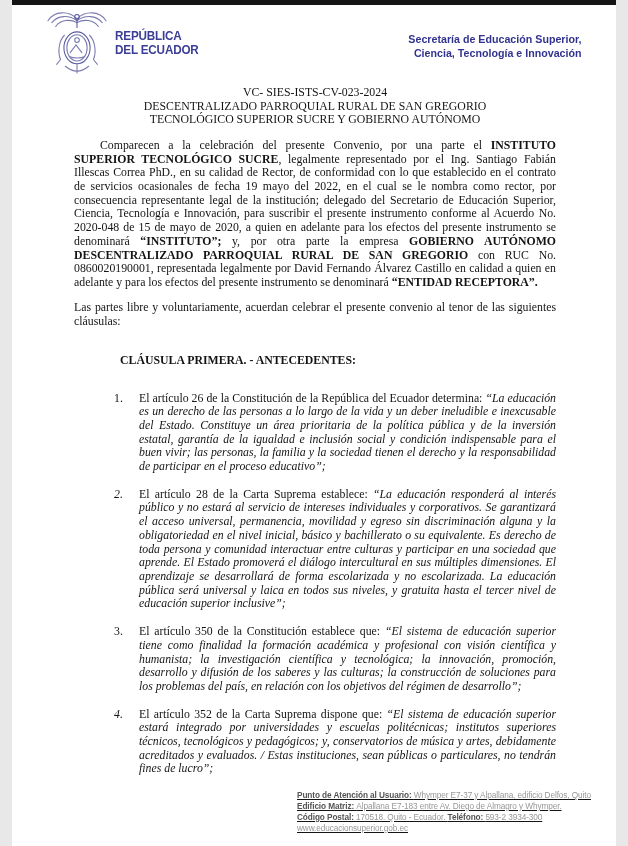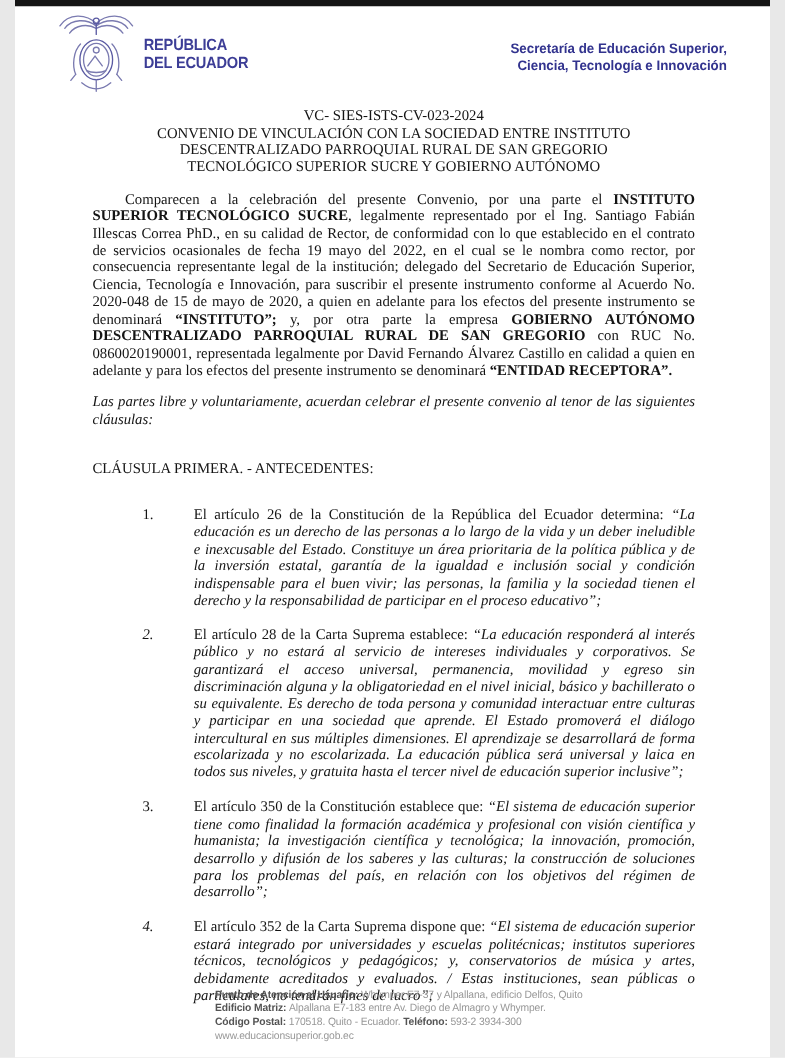--- a/index.html
+++ b/index.html
@@ -11,31 +11,31 @@
   .emblem{width:62px;height:70px;}
   .brand{color:#3c3d96;font-family:"Liberation Sans",sans-serif;font-weight:bold;
          font-size:13px;line-height:1.1;letter-spacing:-0.2px;
          transform:scaleX(.9);transform-origin:left center;white-space:nowrap;}
   .secretariat{margin-top:24px;text-align:right;color:#32338e;
          font-family:"Liberation Sans",sans-serif;font-weight:bold;font-size:11px;
          line-height:1.3;transform:scaleX(.97);transform-origin:right center;white-space:nowrap;}
   .doc{padding:8px 60px 0 62px;font-size:11.8px;line-height:13.7px;}
   .title-code,.title-line{text-align:center;font-weight:normal;}
   .p1{text-align:justify;text-indent:26px;}
-  .p2{text-align:justify;font-style:italic;}
-  .clause{font-weight:normal;margin-top:25px;}
+  .p2{text-align:justify;}
+  .clause{font-weight:bold;margin-top:25px;margin-left:46px;}
   .items{margin-top:24px;padding-left:40px;}
   .item{display:flex;margin-bottom:14px;}
   .item:last-child{margin-bottom:0;}
   .num{flex:0 0 25px;}
-  .itext{flex:1;text-align:justify;margin-left:16px;}
+  .itext{flex:1;text-align:justify;}
   .b{font-weight:bold;}
   .i{font-style:italic;}
   .footer{position:absolute;left:0;right:0;bottom:0;display:flex;
-          justify-content:center;align-items:flex-end;padding:0 16px 12px 36px;}
+          justify-content:flex-end;align-items:flex-end;padding:0 16px 12px 36px;text-decoration:underline;}
   .fleft{font-family:"Liberation Sans",sans-serif;font-size:8.5px;line-height:11px;
          color:#979797;letter-spacing:-0.1px;transform:scaleX(.97);transform-origin:left bottom;}
   .fleft .b{color:#545454;}
   .logo{display:flex;align-items:flex-end;gap:5px;padding-bottom:2px;}
   .logo-text{text-align:right;color:#24388c;font-family:"Liberation Sans",sans-serif;
              font-style:italic;font-weight:bold;transform:scaleX(.98);transform-origin:right bottom;}
   .logo-top{font-size:9.5px;line-height:9px;padding-right:3px;}
   .logo-main{font-size:27px;line-height:22px;letter-spacing:-1.2px;}
   .stripes{display:flex;gap:4px;height:46px;align-items:flex-end;margin-left:2px;margin-right:6px;}
   .stripe{width:12px;height:46px;transform:skewX(-21deg);border-radius:1.5px;}
@@ -74,21 +74,20 @@
       </div>
     </div>
     <div class="secretariat">
       <div>Secretaría de Educación Superior,</div>
       <div>Ciencia, Tecnología e Innovación</div>
     </div>
   </div>
 
   <div class="doc">
     <div class="title-code">VC- SIES-ISTS-CV-023-2024</div>
-    <div class="title-line">CONVENIO DE VINCULACIÓN CON LA SOCIEDAD ENTRE INSTITUTO</div>
     <div class="title-line">DESCENTRALIZADO PARROQUIAL RURAL DE SAN GREGORIO</div>
     <div class="title-line">TECNOLÓGICO SUPERIOR SUCRE Y GOBIERNO AUTÓNOMO</div>
 
     <p class="p1"><span>Comparecen a la celebración del presente Convenio, por una parte el </span><span class="b">INSTITUTO SUPERIOR TECNOLÓGICO SUCRE</span><span>, legalmente representado por el Ing. Santiago Fabián Illescas Correa PhD., en su calidad de Rector, de conformidad con lo que establecido en el contrato de servicios ocasionales de fecha 19 mayo del 2022, en el cual se le nombra como rector, por consecuencia representante legal de la institución; delegado del Secretario de Educación Superior, Ciencia, Tecnología e Innovación, para suscribir el presente instrumento conforme al Acuerdo No. 2020-048 de 15 de mayo de 2020, a quien en adelante para los efectos del presente instrumento se denominará </span><span class="b">“INSTITUTO”;</span><span> y, por otra parte la empresa </span><span class="b">GOBIERNO AUTÓNOMO DESCENTRALIZADO PARROQUIAL RURAL DE SAN GREGORIO</span><span> con RUC No. 0860020190001, representada legalmente por David Fernando Álvarez Castillo en calidad a quien en adelante y para los efectos del presente instrumento se denominará </span><span class="b">“ENTIDAD RECEPTORA”.</span></p>
     <p class="p2" style="margin:0;">Las partes libre y voluntariamente, acuerdan celebrar el presente convenio al tenor de las siguientes cláusulas:</p>
 
     <div class="clause">CLÁUSULA PRIMERA. - ANTECEDENTES:</div>
 
     <div class="items">
       <div class="item">

